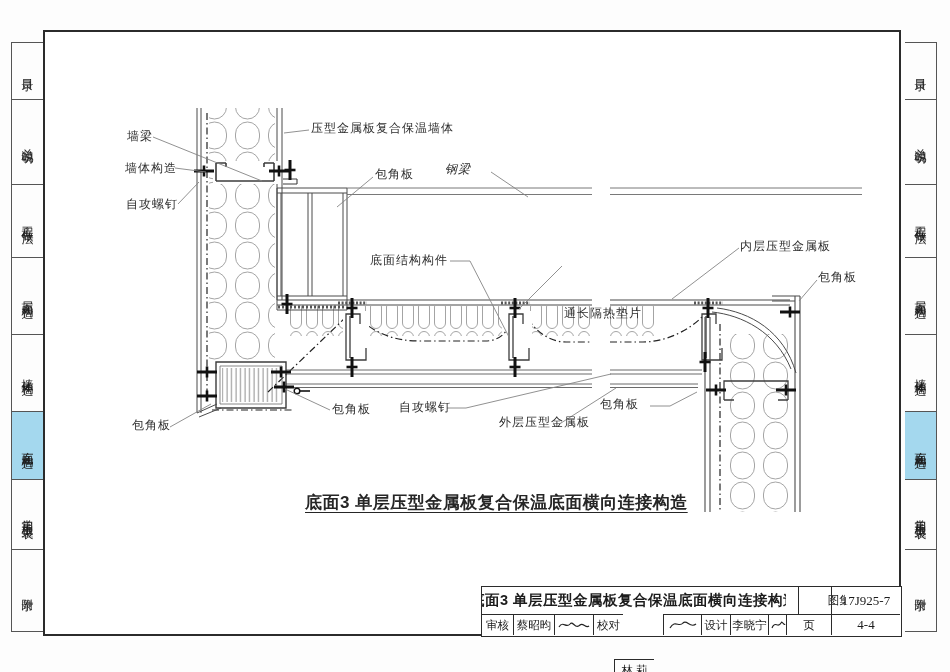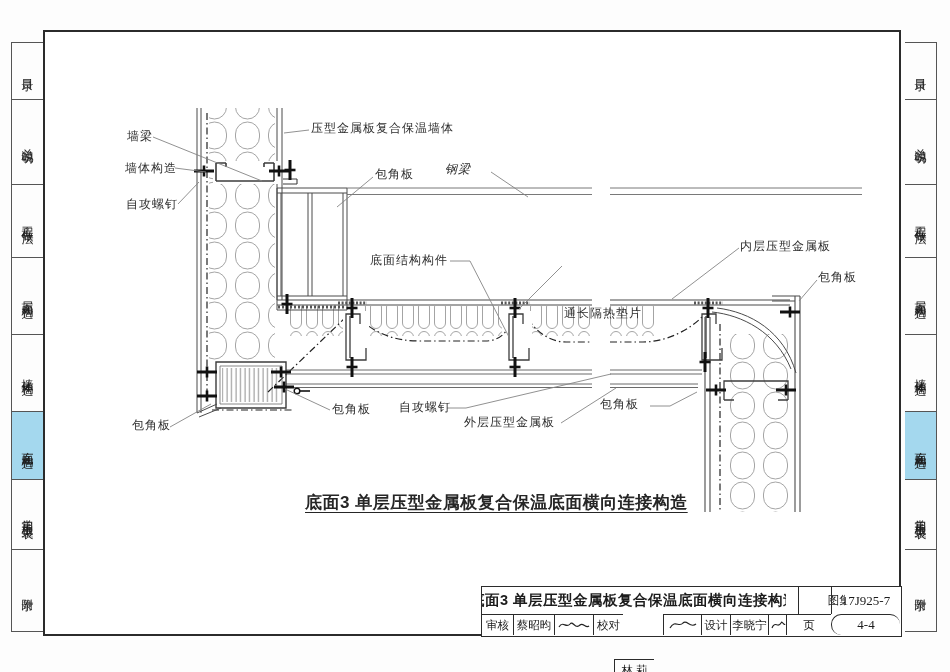--- a/index.html
+++ b/index.html
@@ -137,21 +137,21 @@
       <div class="dlabel" style="left: 311px; top: 122px;">压型金属板复合保温墙体</div>
       <div class="dlabel" style="left: 375px; top: 168px;">包角板</div>
       <div class="dlabel" style="left: 445px; top: 163px; font-style: italic;">钢梁</div>
       <div class="dlabel" style="left: 370px; top: 254px;">底面结构构件</div>
       <div class="dlabel" style="left: 564px; top: 259px; margin-top: 48px;">通长隔热垫片</div>
       <div class="dlabel" style="left: 740px; top: 240px;">内层压型金属板</div>
       <div class="dlabel" style="left: 818px; top: 271px;">包角板</div>
       <div class="dlabel" style="left: 132px; top: 419px;">包角板</div>
       <div class="dlabel" style="left: 332px; top: 403px;">包角板</div>
       <div class="dlabel" style="left: 399px; top: 401px;">自攻螺钉</div>
-      <div class="dlabel" style="left: 464px; top: 416px;">外层压型金属板</div>
+      <div class="dlabel" style="left: 499px; top: 416px;">外层压型金属板</div>
       <div class="dlabel" style="left: 600px; top: 398px;">包角板</div>
     </div>
 
   <div class="caption">底面3  单层压型金属板复合保温底面横向连接构造</div>
 
   <div class="sidebar left" id="sidebar-left">
       <div class="side-item" style="height: 58px;">
         <span>目录</span>
       </div>
       <div class="side-item" style="height: 85px;">
@@ -223,16 +223,16 @@
       </svg>
     </div>
     <div class="tcell trow2" style="left:219px;top:27px;width:29px;height:21px;">设计</div>
     <div class="tcell trow2" style="left:248px;top:27px;width:38px;height:21px;">李晓宁</div>
     <div class="tcell trow2" style="left:286px;top:27px;width:18px;height:21px;">
       <svg width="16" height="16" viewBox="0 0 16 16">
         <path d="M2,11 C5,3 8,12 11,6 C12,3 14,9 15,7" stroke="#222" stroke-width="1.1" fill="none"></path>
       </svg>
     </div>
     <div class="tcell trow2" style="left:304px;top:27px;width:45px;height:21px;">页</div>
-    <div class="tcell trow2 tnum" style="left:349px;top:27px;width:69px;height:21px;border-radius:10px;">4-4</div>
+    <div class="tcell trow2 tnum" style="left:349px;top:27px;width:69px;height:21px;">4-4</div>
   </div>
 
 </div>
 
 </body></html>

